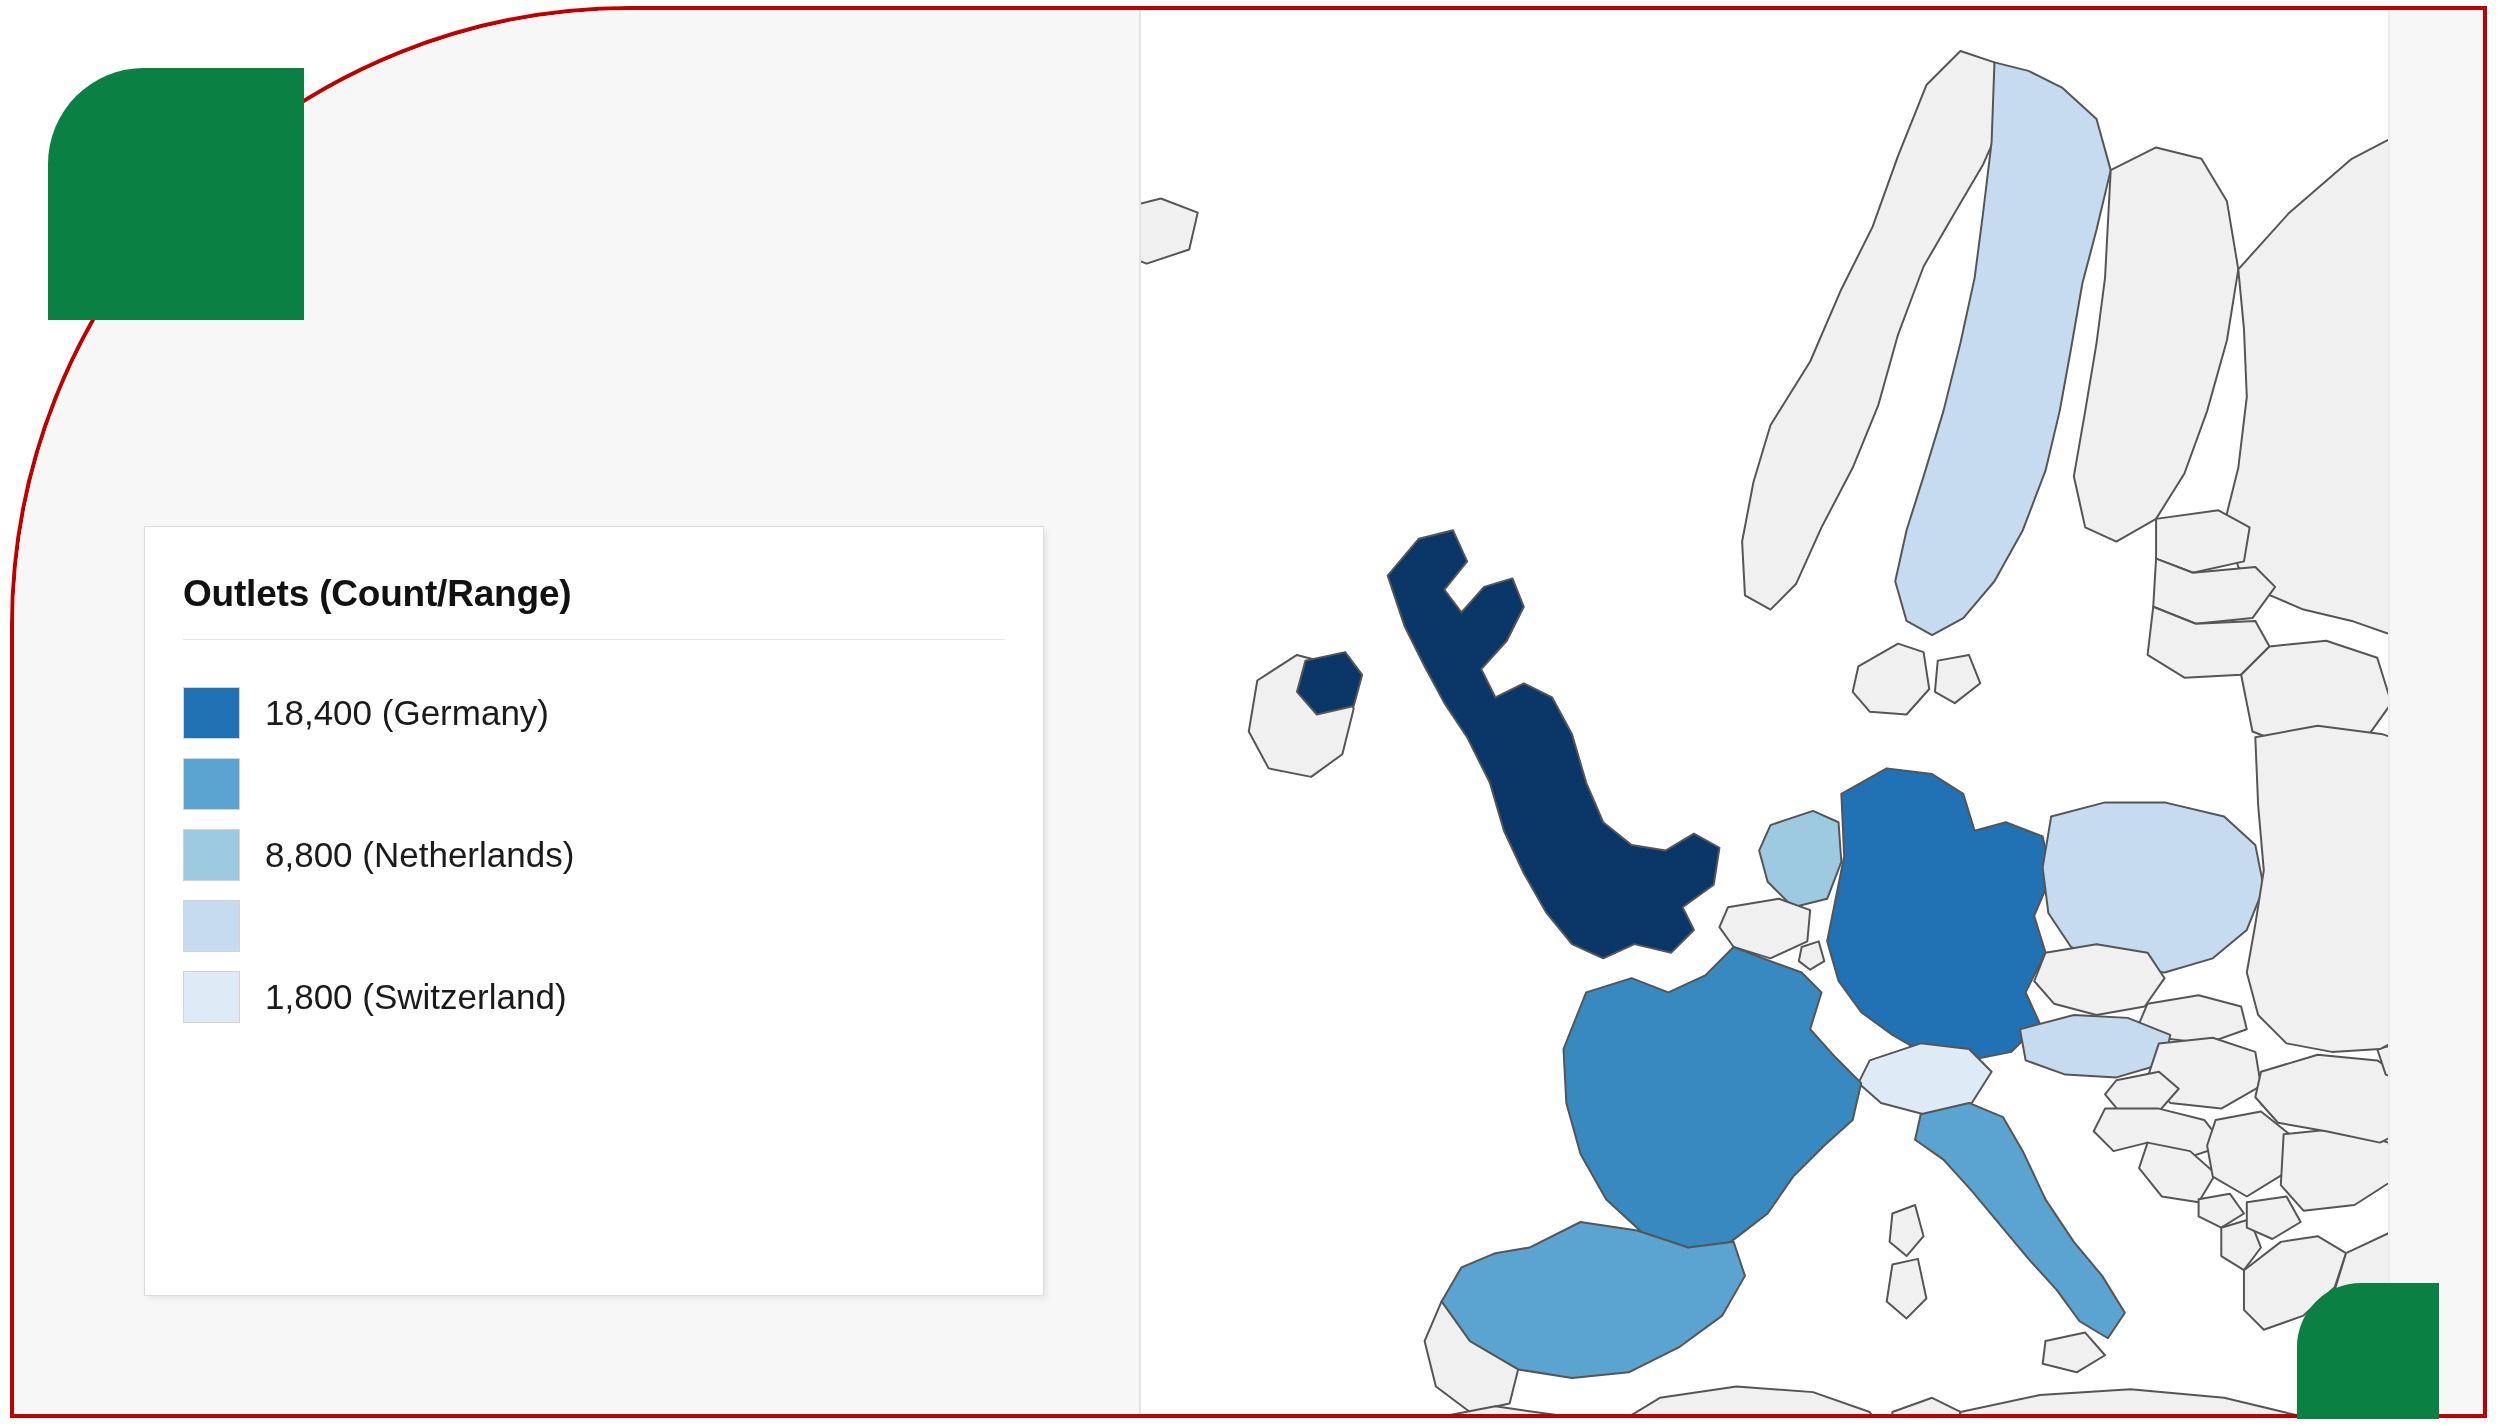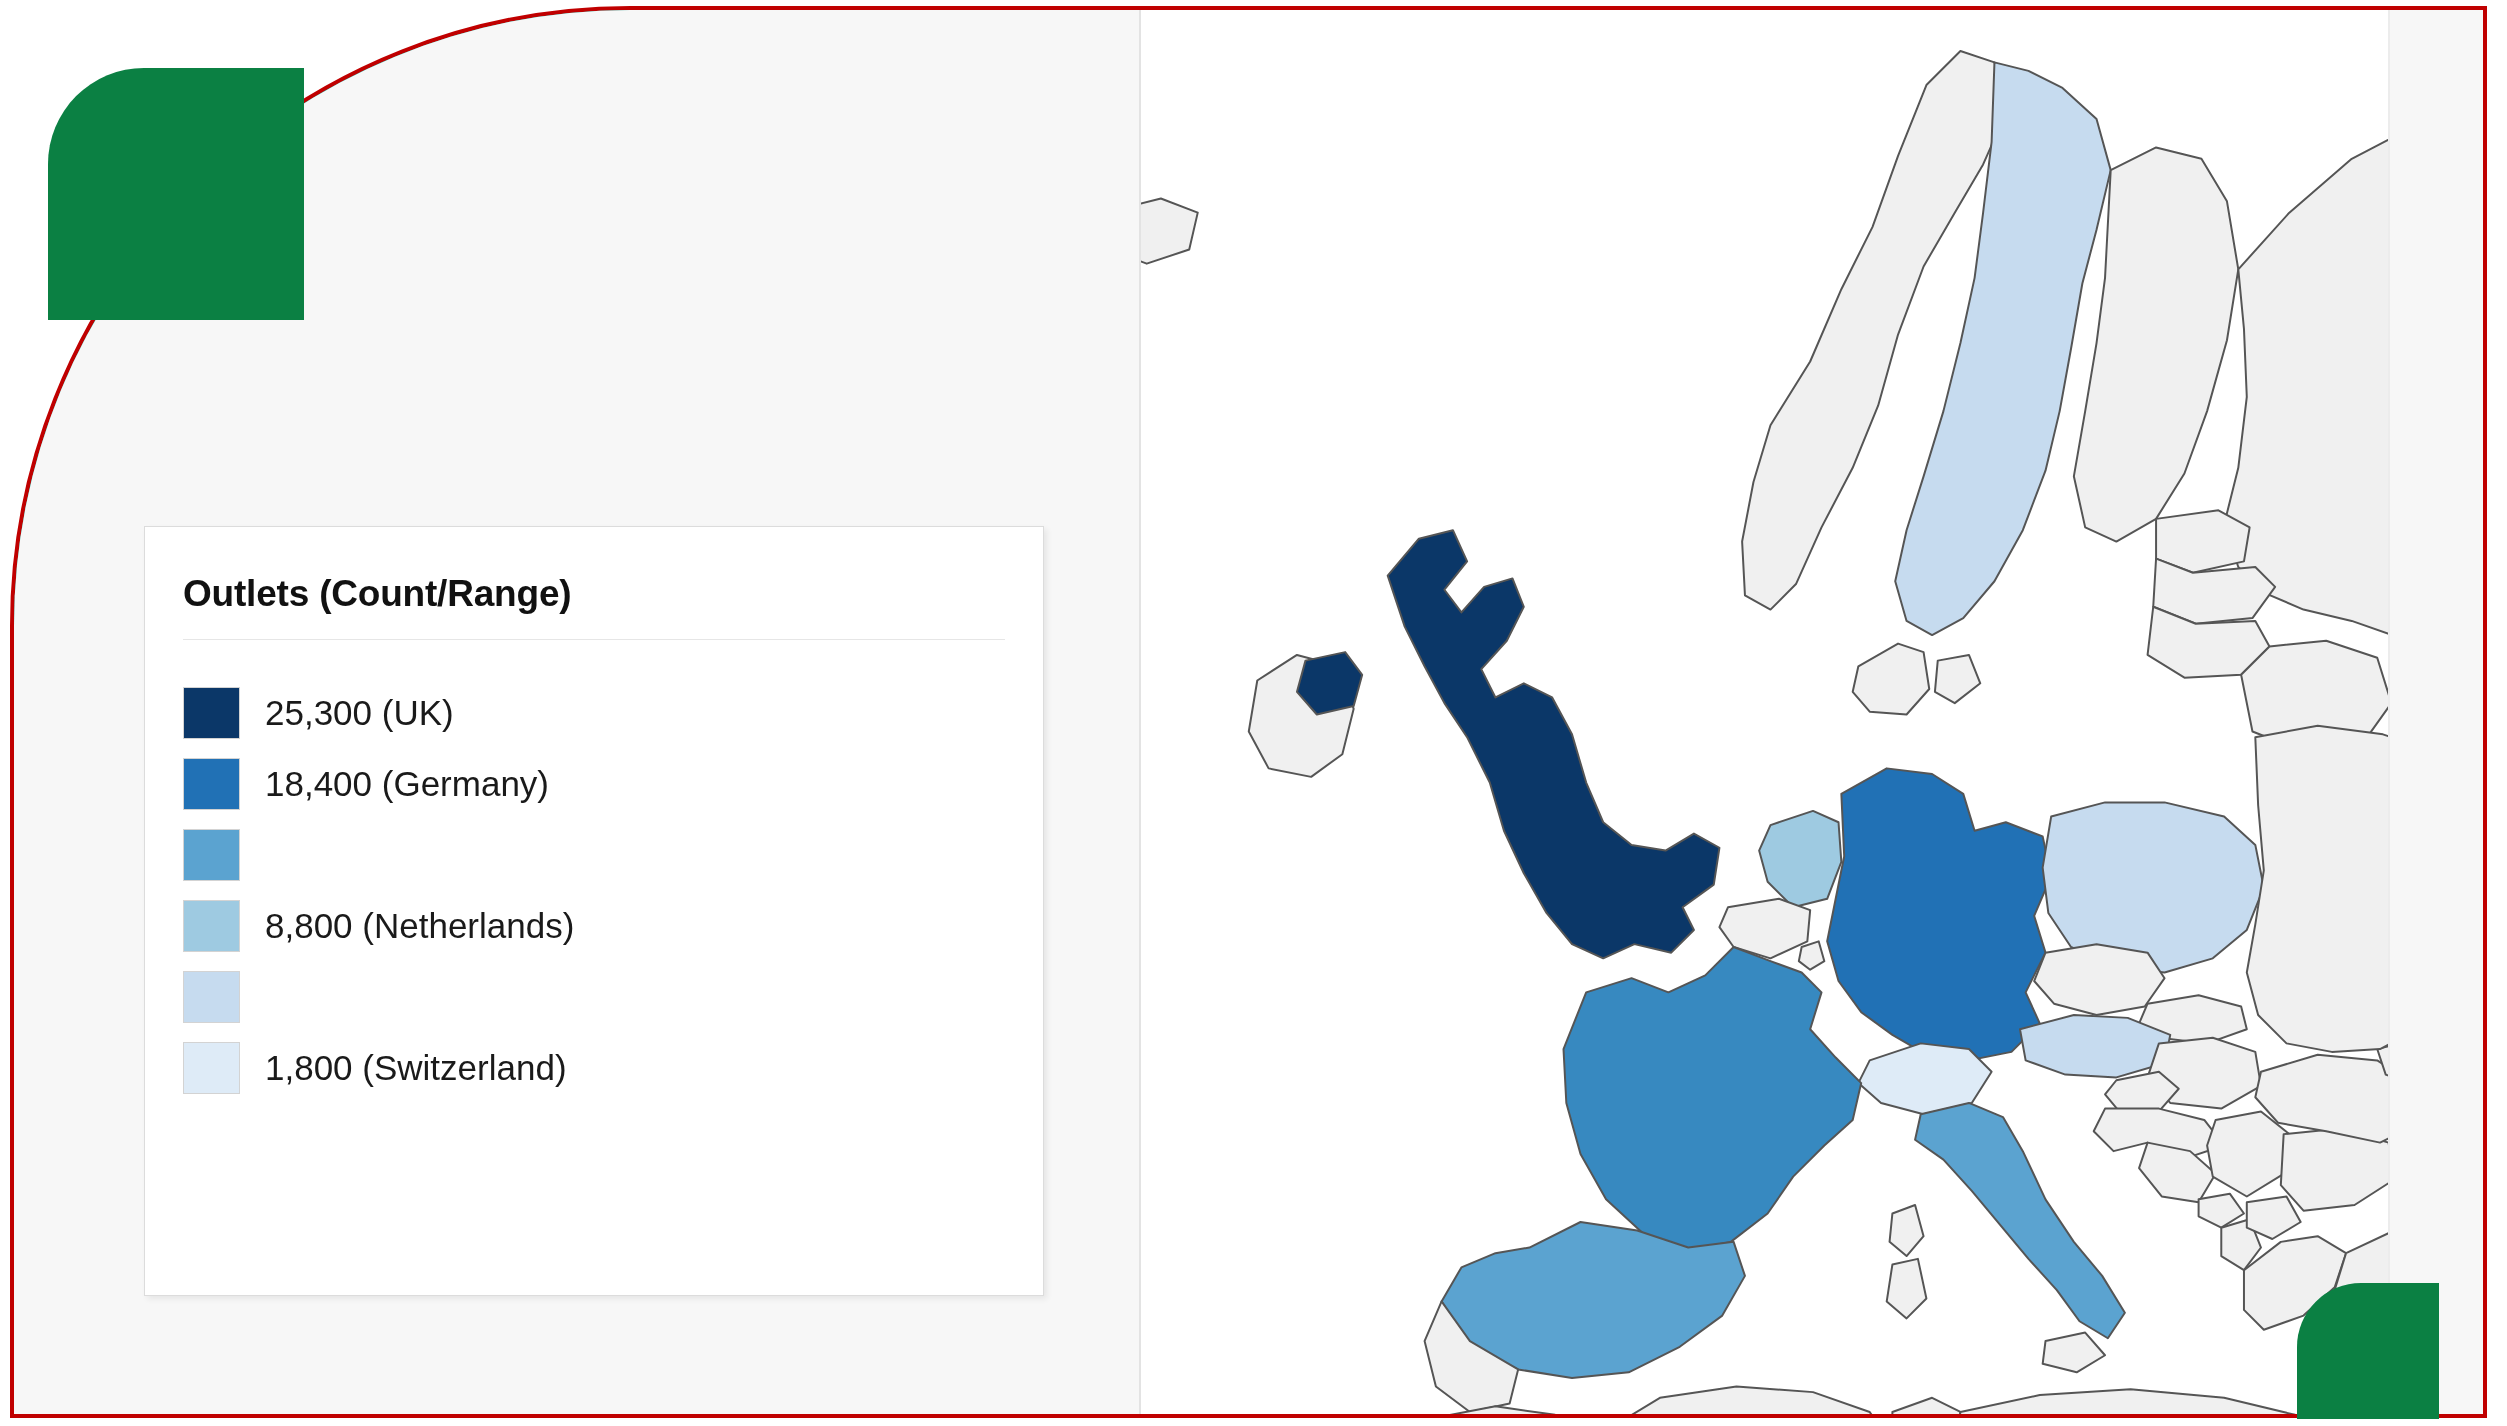--- a/index.html
+++ b/index.html
@@ -4,21 +4,21 @@
 <style>
   html,body{margin:0;padding:0;background:#ffffff;}
   body{
     width:2507px;height:1426px;position:relative;overflow:hidden;
     font-family:"Liberation Sans","DejaVu Sans",sans-serif;
   }
 
   
   #slide-card{
     position:absolute;left:10px;top:6px;width:2477px;height:1412px;
-    background:#14b8a6;
+    background:#fef9c3;
     border:4px solid #c00000;
     border-top-left-radius:620px;
     box-sizing:border-box;
     overflow:hidden;
   }
 
   
   #left-pane{
     position:absolute;left:0;top:0;width:1125px;height:100%;
     background:#f7f7f7;
@@ -173,24 +173,20 @@
     <div class="map-right-rule"></div>
     <div class="map-far-bg"></div>
   </div>
 
   <div id="legend-card">
     <div id="legend-title">Outlets (Count/Range)</div>
     <div id="legend-rule"></div>
 
     <div id="legend-items">
 
-      <div class="legend-row">
-        <span class="legend-swatch" style="background:#0b3768"></span>
-        <span class="legend-label">25,300 (UK)</span>
-      </div>
 
       <div class="legend-row">
         <span class="legend-swatch" style="background:#2171b5"></span>
         <span class="legend-label">18,400 (Germany)</span>
       </div>
 
 
       <div class="legend-row">
         <span class="legend-swatch" style="background:#5ba3d0"></span>
       </div>

